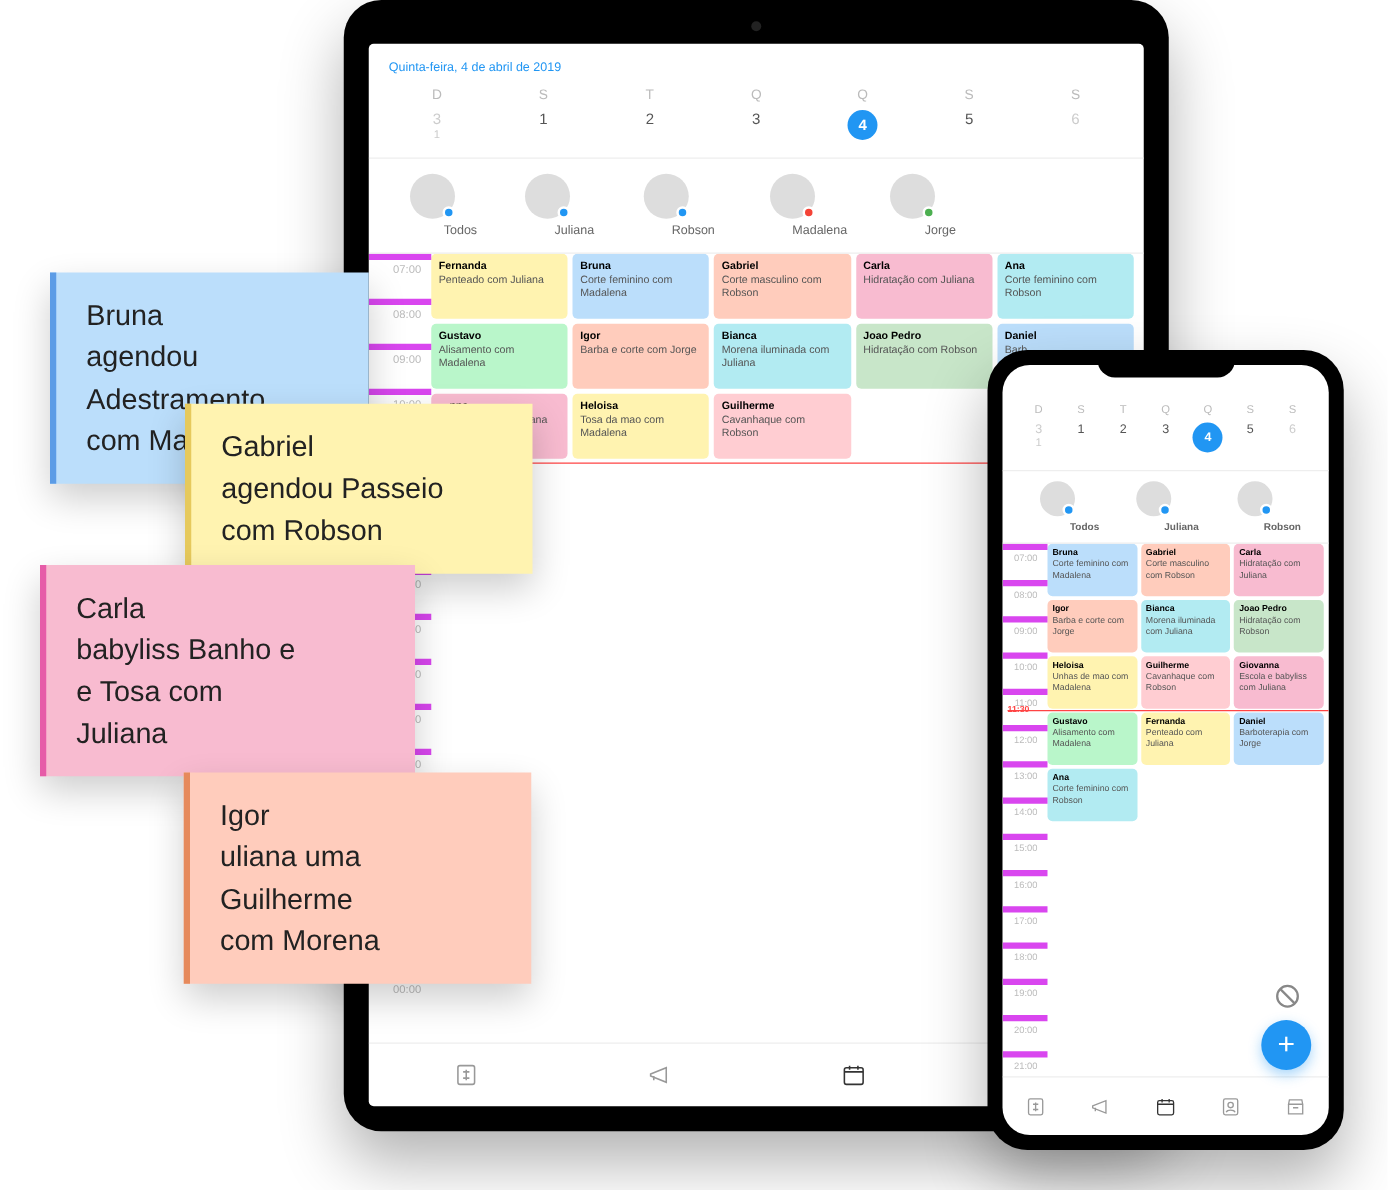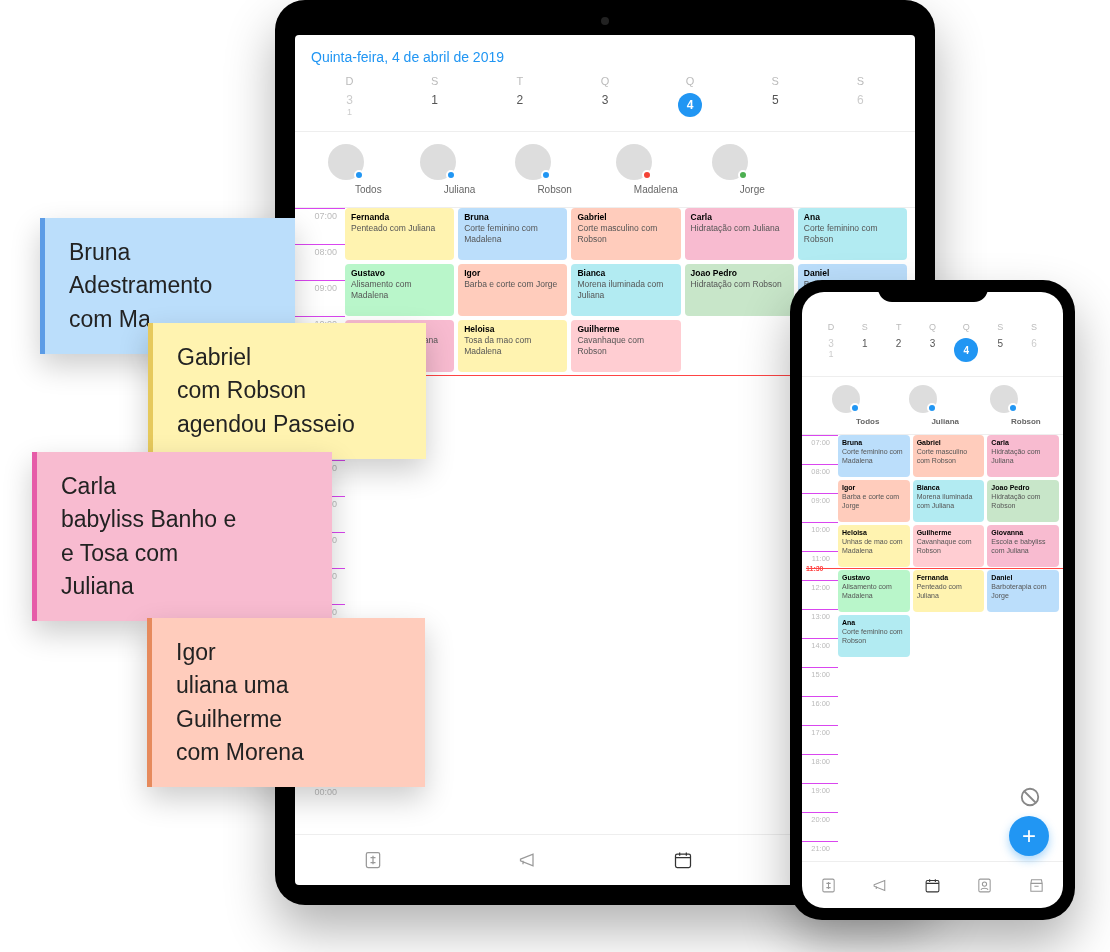--- a/index.html
+++ b/index.html
@@ -9,40 +9,40 @@
 .tablet { position: absolute; left: 275px; top: 0; width: 660px; height: 905px; background: #000; border-radius: 30px; padding: 35px 20px 20px; box-shadow: 0 25px 50px rgba(0,0,0,0.3); }
 .tablet .camera { position: absolute; top: 17px; left: 50%; transform: translateX(-50%); width: 8px; height: 8px; background: #222; border-radius: 50%; }
 .tablet .screen { width: 100%; height: 100%; background: #fff; border-radius: 4px; overflow: hidden; display: flex; flex-direction: column; }
 
 
 .phone { position: absolute; left: 790px; top: 280px; width: 285px; height: 640px; background: #000; border-radius: 32px; padding: 12px; box-shadow: 0 25px 50px rgba(0,0,0,0.3); }
 .phone .notch { position: absolute; top: 0; left: 50%; transform: translateX(-50%); width: 110px; height: 22px; background: #000; border-radius: 0 0 14px 14px; z-index: 10; }
 .phone .screen { width: 100%; height: 100%; background: #fff; border-radius: 22px; overflow: hidden; display: flex; flex-direction: column; position: relative; }
 
 
-.date-title { padding: 14px 16px 4px; font-size: 14px; color: #2196F3; font-weight: 500; }
+.date-title { padding: 14px 16px 4px; font-size: 10px; color: #2196F3; font-weight: 500; }
 .weekdays { display: flex; padding: 0 12px; }
 .weekdays .wd { flex: 1; text-align: center; font-size: 11px; color: #bbb; padding: 6px 0 2px; }
 .dates { display: flex; padding: 0 12px 10px; border-bottom: 1px solid #eee; }
 .dates .dt { flex: 1; display: flex; flex-direction: column; align-items: center; font-size: 12px; color: #555; padding: 4px 0; position: relative; }
 .dates .dt .small { font-size: 9px; color: #ccc; }
 .dates .dt.dim { color: #ccc; }
 .dates .dt.sel span:first-child { background: #2196F3; color: #fff; width: 24px; height: 24px; border-radius: 50%; display: flex; align-items: center; justify-content: center; font-weight: 600; }
 
 
 .people { display: flex; gap: 18px; padding: 12px 16px; border-bottom: 1px solid #eee; }
 .person { display: flex; flex-direction: column; align-items: center; gap: 4px; position: relative; }
 .person .avatar { width: 36px; height: 36px; border-radius: 50%; background: #ddd; position: relative; }
 .person .dot { position: absolute; bottom: 0; right: 0; width: 10px; height: 10px; border-radius: 50%; border: 2px solid #fff; }
 .person .name { font-size: 10px; color: #666; margin-left: 44px; }
 
 
 .schedule { flex: 1; overflow: hidden; position: relative; }
 .time-col { position: absolute; left: 0; top: 0; width: 50px; }
-.time-slot { height: 36px; font-size: 9px; color: #bbb; text-align: right; padding-right: 8px; padding-top: 2px; border-top: 1px solid #d946ef; }
+.time-slot { height: 36px; font-size: 9px; color: #bbb; text-align: right; padding-right: 8px; padding-top: 2px; border-top: 5px solid #d946ef; }
 .events-grid { margin-left: 50px; display: flex; gap: 4px; padding-right: 8px; }
 .ev-col { flex: 1; }
 .event { border-radius: 4px; padding: 4px 6px; margin-bottom: 4px; font-size: 8.5px; line-height: 1.3; }
 .event .en { font-weight: 600; display: block; }
 .event .ed { color: #555; }
 
 
 .tabs { display: flex; border-top: 1px solid #eee; padding: 14px 0; justify-content: space-around; }
 .tab-ic { width: 22px; height: 22px; display: flex; align-items: center; justify-content: center; }
 .tab-ic svg { width: 20px; height: 20px; stroke: #999; fill: none; stroke-width: 1.5; }
@@ -370,27 +370,28 @@
             <path d="M4 9h16l-1-5H5zM4 9v11h16V9M9 13h6"></path>
           </svg>
         </div>
     </div>
   </div>
 </div>
 
 <div id="notes-container">
     <div class="note-card" style="left: 40px; top: 218px; width: 255px; background: rgb(187, 222, 251); border-left-color: rgb(92, 156, 230);">
       <div>Bruna</div>
+      <div>agendou</div>
       <div>Adestramento</div>
       <div>com Ma</div>
     </div>
     <div class="note-card" style="left: 148px; top: 323px; width: 278px; background: rgb(255, 243, 176); border-left-color: rgb(230, 201, 92);">
       <div>Gabriel</div>
+      <div>agendou Passeio</div>
       <div>com Robson</div>
-      <div>agendou Passeio</div>
     </div>
     <div class="note-card" style="left: 32px; top: 452px; width: 300px; background: rgb(248, 187, 208); border-left-color: rgb(230, 92, 168);">
       <div>Carla</div>
       <div>babyliss Banho e</div>
       <div>e Tosa com</div>
       <div>Juliana</div>
     </div>
     <div class="note-card" style="left: 147px; top: 618px; width: 278px; background: rgb(255, 204, 188); border-left-color: rgb(230, 138, 92);">
       <div>Igor</div>
       <div>uliana uma</div>

